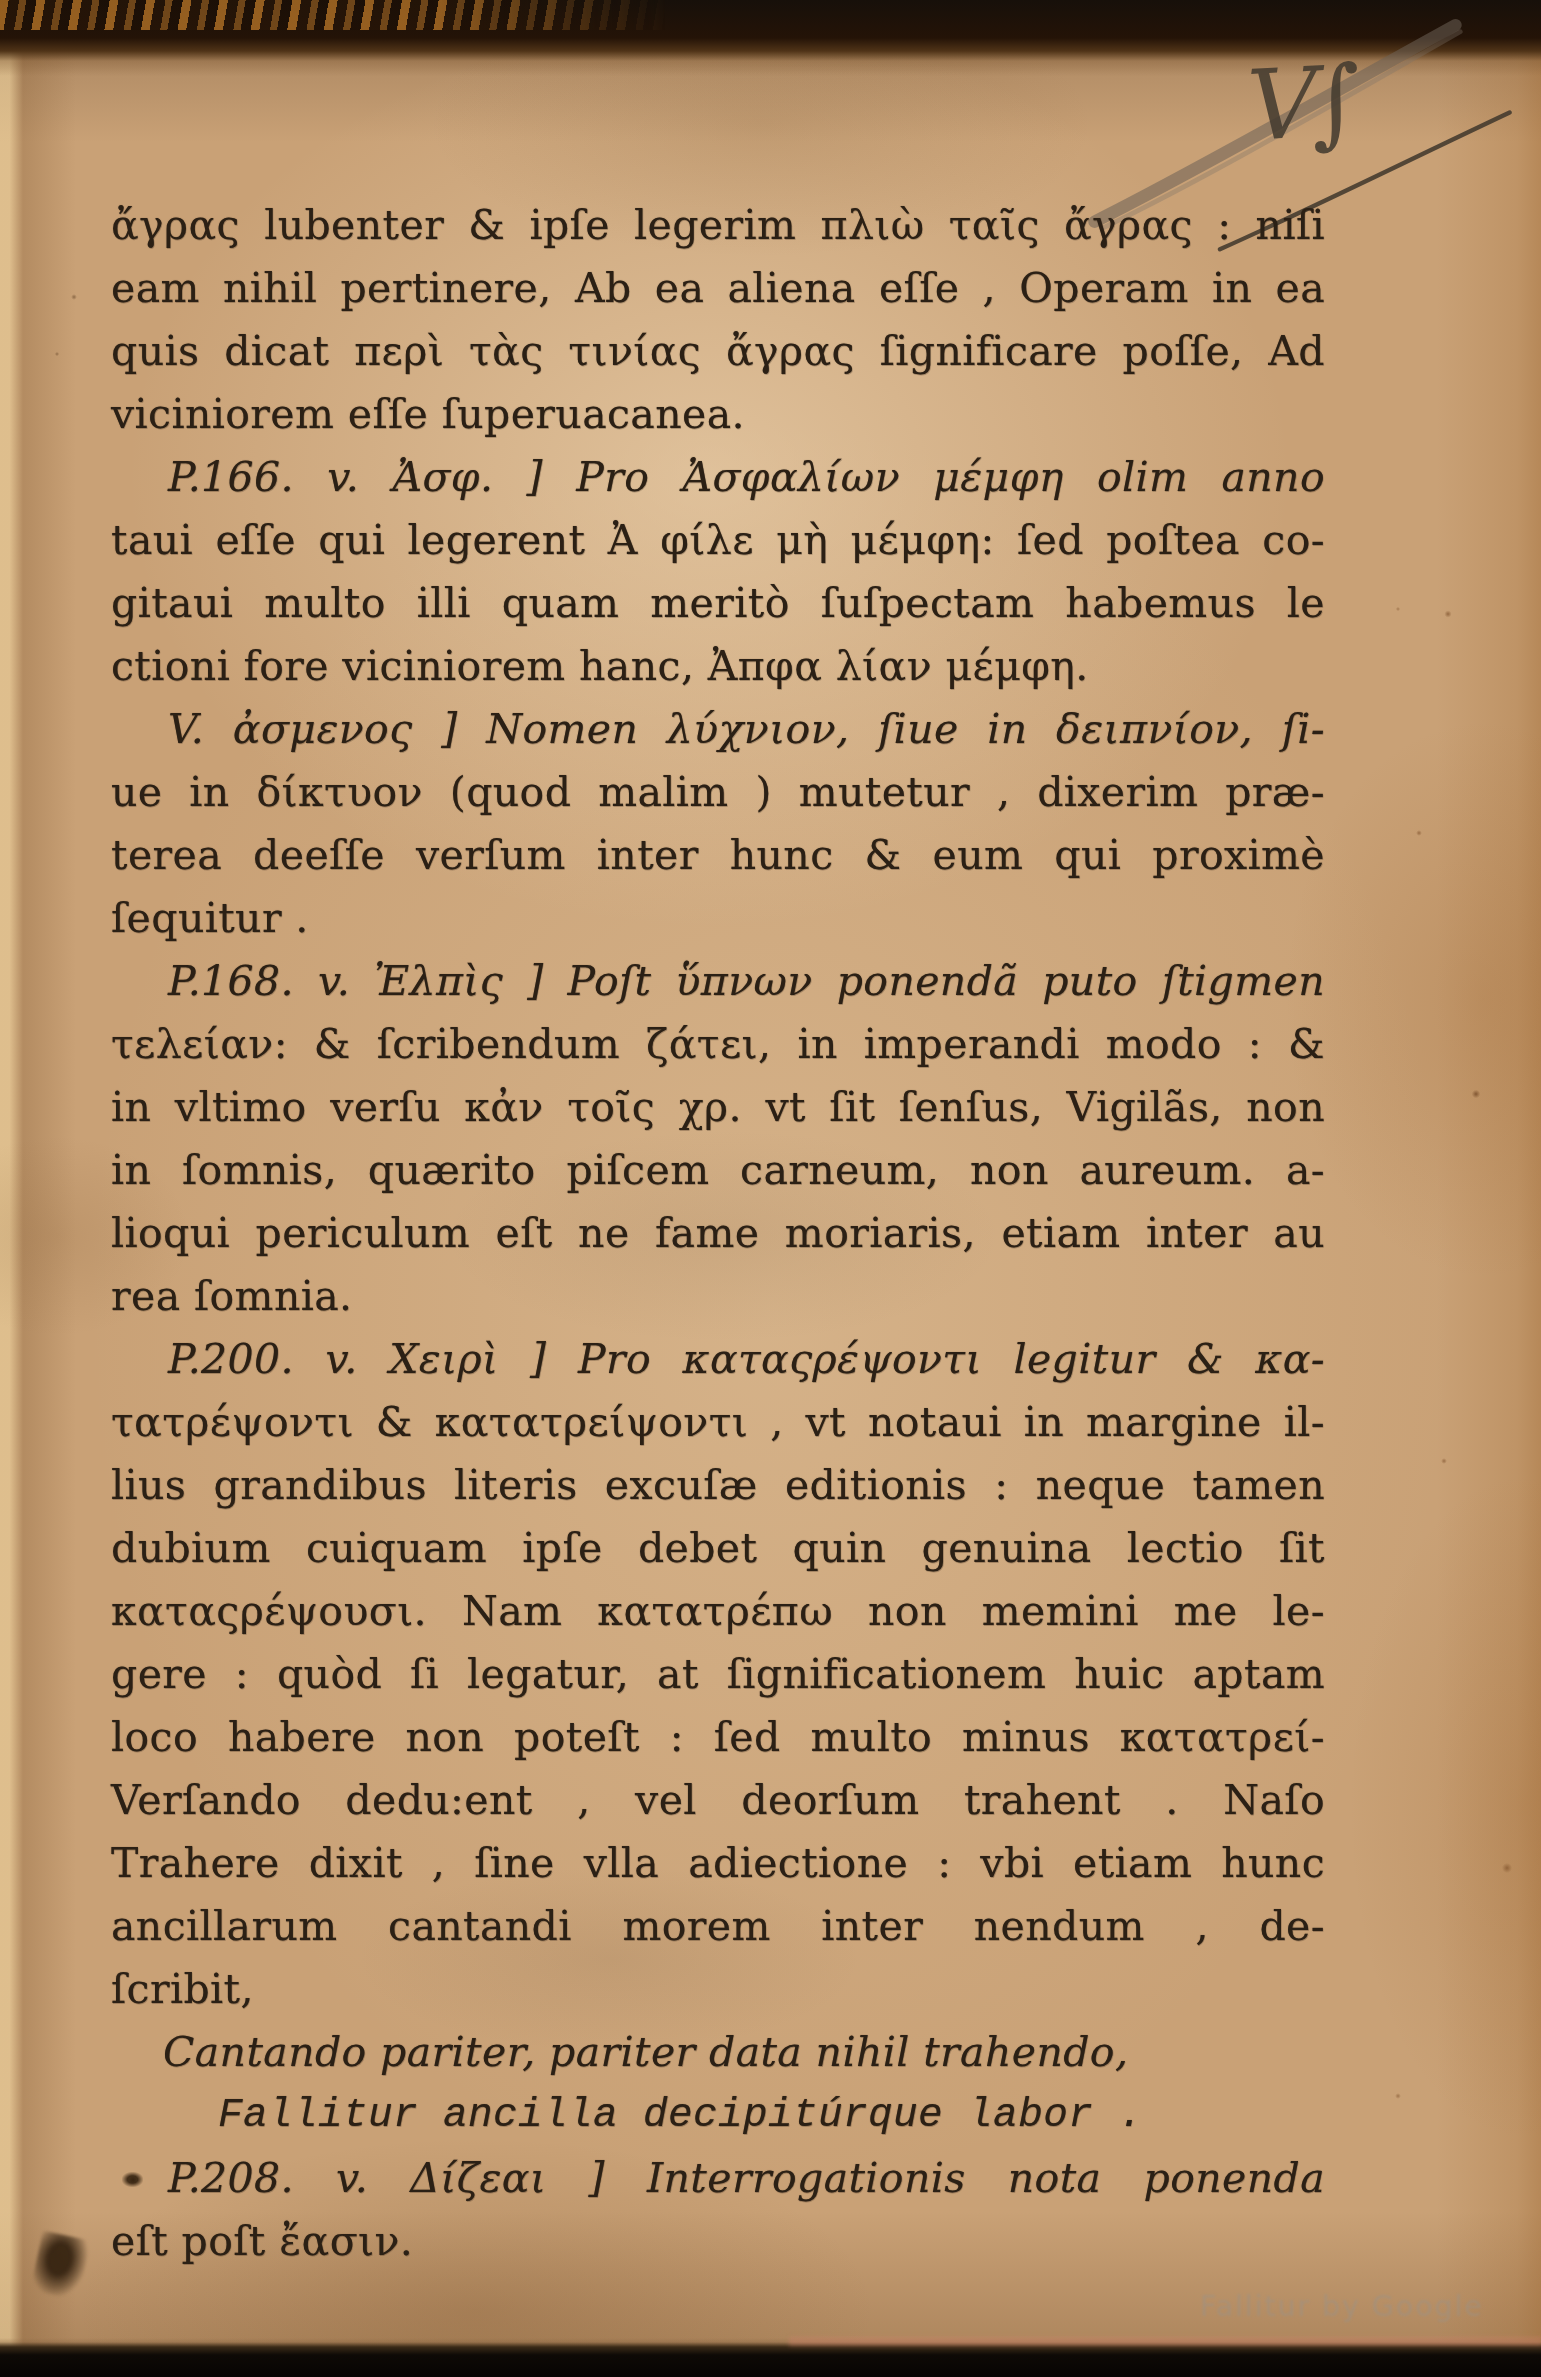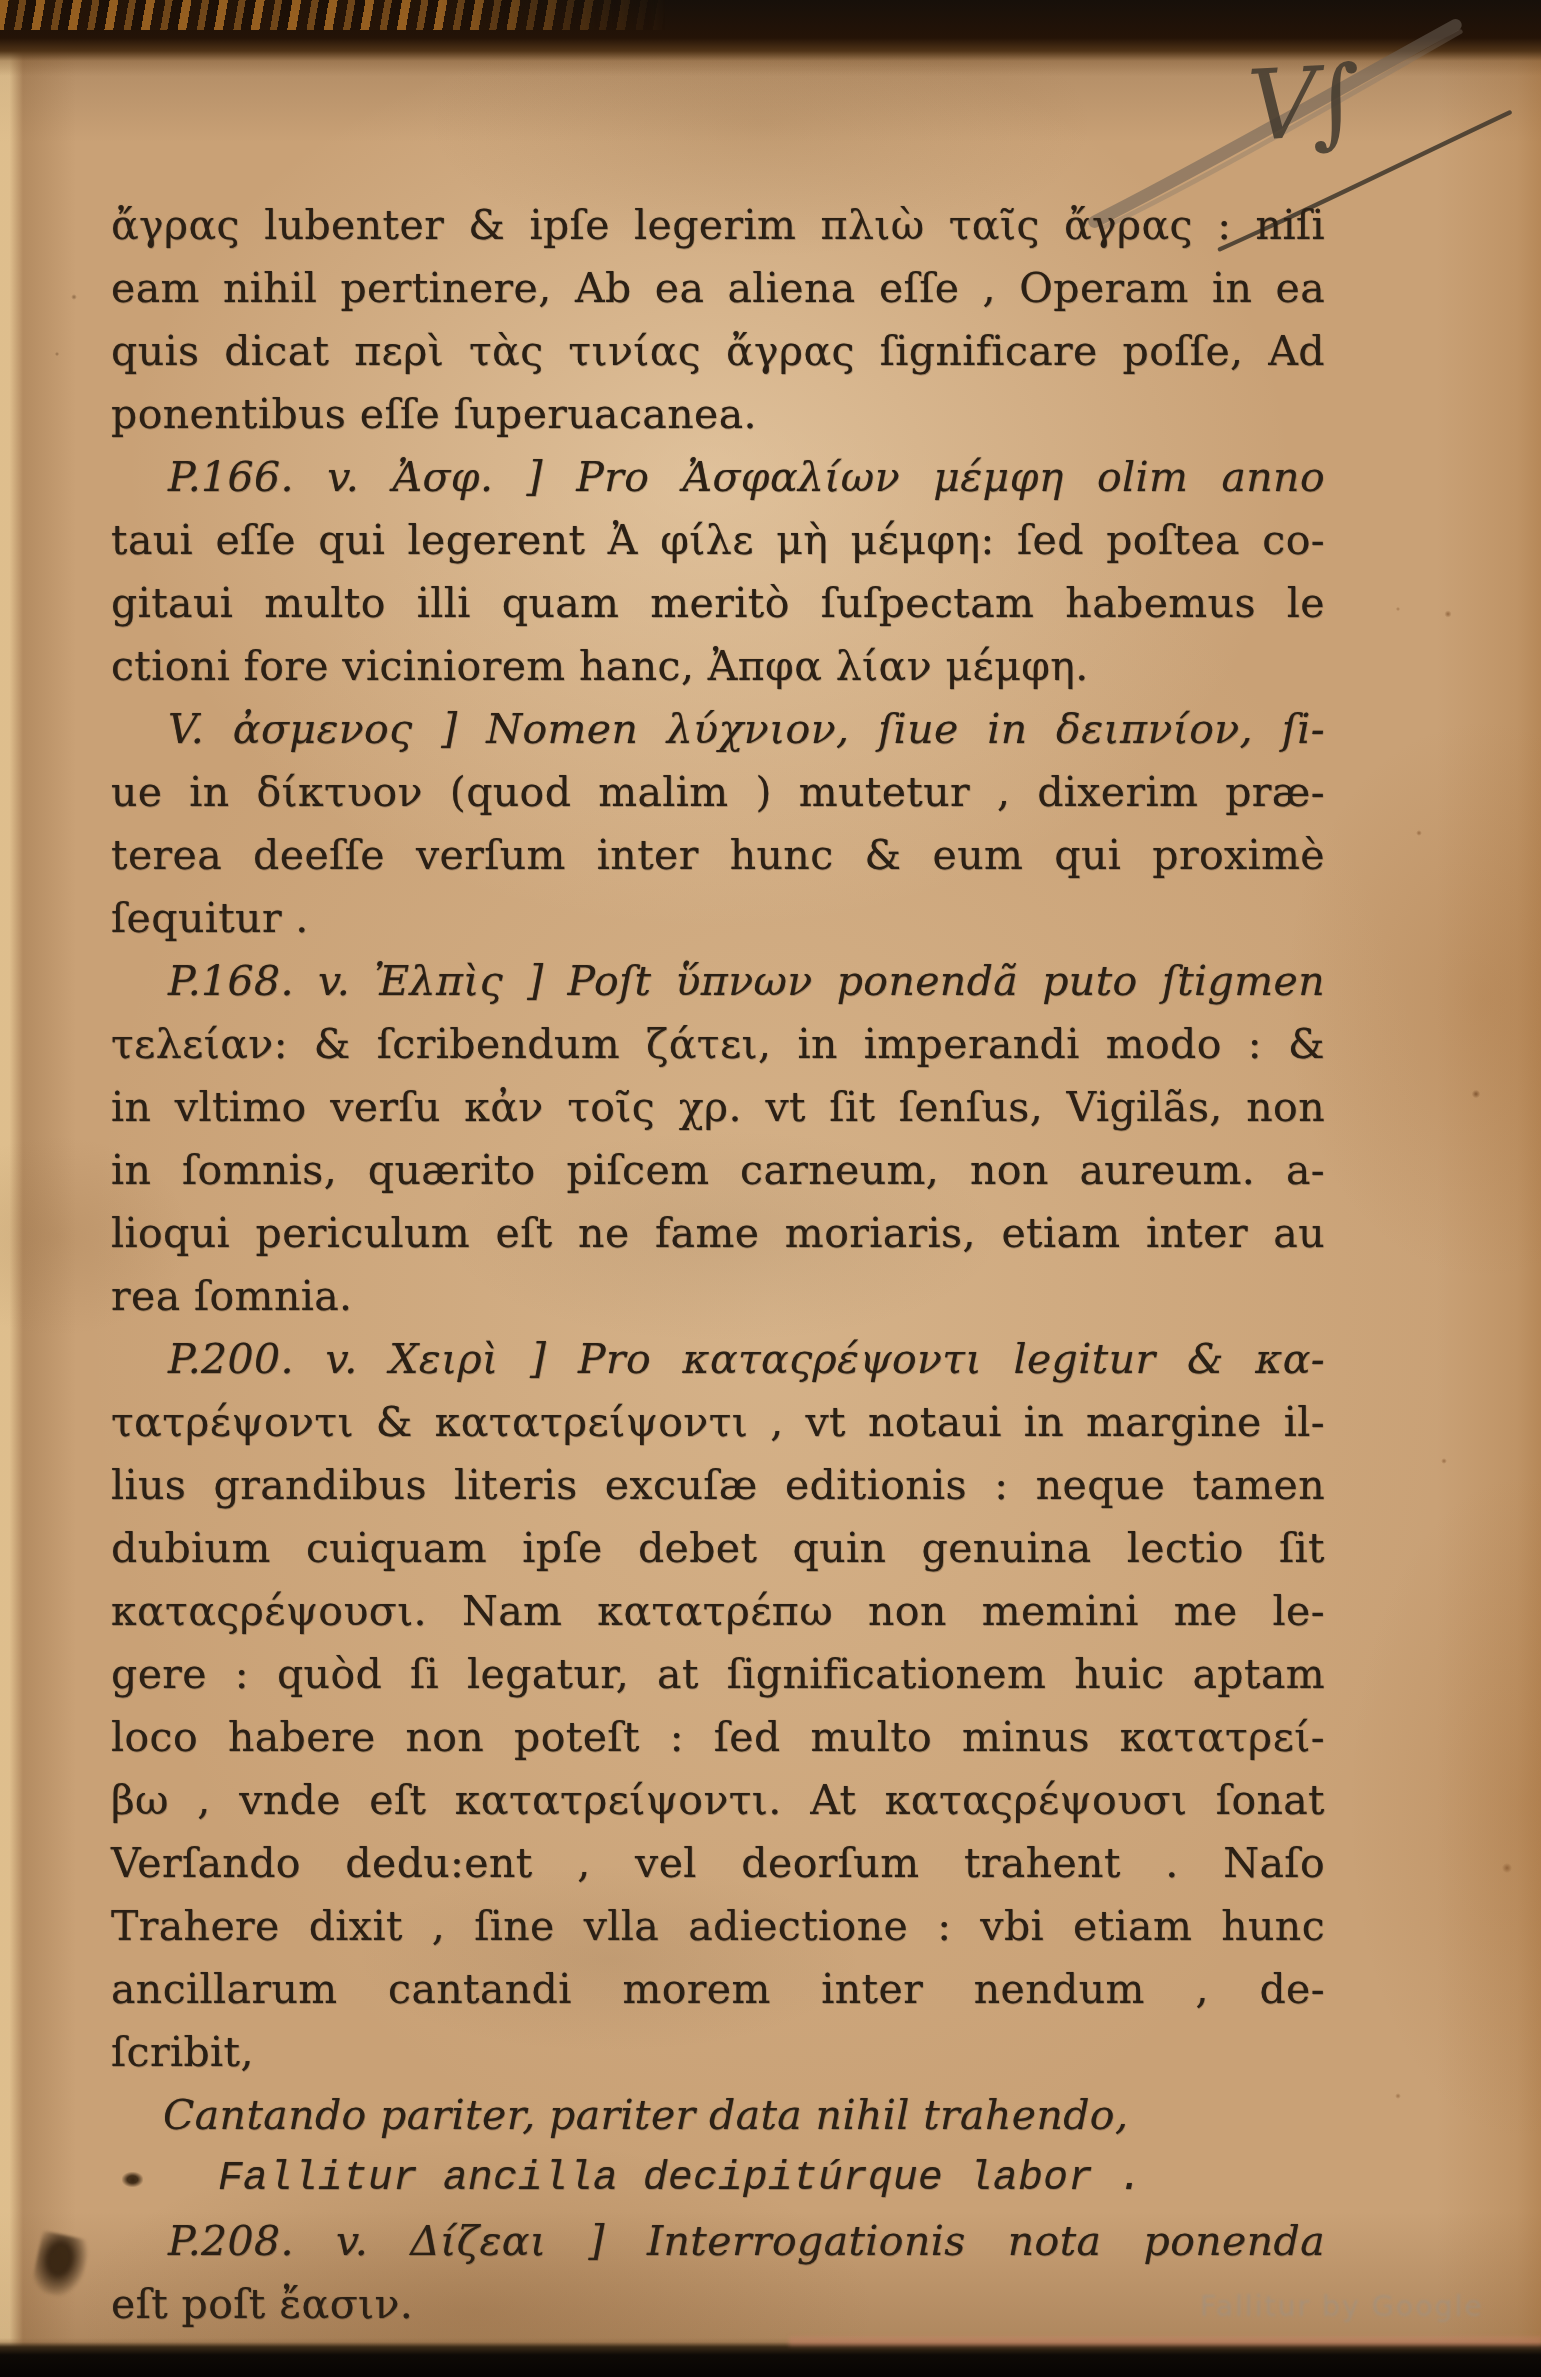--- a/index.html
+++ b/index.html
@@ -96,21 +96,21 @@
     <path d="M 120 225 C 230 170 360 95 500 18" fill="none" stroke="#6b6156" stroke-width="13" stroke-linecap="round" opacity="0.55"></path>
     <path d="M 130 231 C 240 178 370 102 505 25" fill="none" stroke="#7d7366" stroke-width="5" stroke-linecap="round" opacity="0.35"></path>
     <path d="M 252 254 C 340 215 455 158 557 110" fill="none" stroke="#3e362c" stroke-width="4.5" stroke-linecap="round" opacity="0.85"></path>
   </svg>
   <div class="hand-mark">V∫</div>
 
   <div class="text">
     <p class="line j">ἄγρας lubenter &amp; ipſe legerim πλιὼ ταῖς ἄγρας : niſi</p>
     <p class="line j">eam nihil pertinere, Ab ea aliena eſſe , Operam in ea</p>
     <p class="line j">quis dicat περὶ τὰς τινίας ἄγρας ſignificare poſſe, Ad</p>
-    <p class="line">ponentibus eſſe ſuperuacanea.</p>
+    <p class="line">viciniorem eſſe ſuperuacanea.</p>
     <p class="line j ind">P.166. v. Ἀσφ. ] Pro Ἀσφαλίων μέμφη olim anno</p>
     <p class="line j">taui eſſe qui legerent Ἀ φίλε μὴ μέμφη: ſed poſtea co-</p>
     <p class="line j">gitaui multo illi quam meritò ſuſpectam habemus le</p>
     <p class="line">ctioni fore viciniorem hanc, Ἀπφα λίαν μέμφη.</p>
     <p class="line j ind">V. ἀσμενος ]  Nomen λύχνιον, ſiue in δειπνίον, ſi-</p>
     <p class="line j">ue in δίκτυον (quod malim ) mutetur , dixerim præ-</p>
     <p class="line j">terea deeſſe verſum inter  hunc  &amp; eum  qui proximè</p>
     <p class="line">ſequitur .</p>
     <p class="line j ind">P.168. v. Ἐλπὶς ] Poſt ὕπνων ponendã puto ſtigmen</p>
     <p class="line j">τελείαν: &amp; ſcribendum ζάτει, in imperandi modo : &amp;</p>
@@ -118,21 +118,20 @@
     <p class="line j">in ſomnis, quærito piſcem carneum, non aureum. a-</p>
     <p class="line j">lioqui periculum eſt ne fame moriaris, etiam inter au</p>
     <p class="line">rea ſomnia.</p>
     <p class="line j ind">P.200. v. Χειρὶ ] Pro καταςρέψοντι legitur &amp; κα-</p>
     <p class="line j">τατρέψοντι &amp; κατατρείψοντι , vt notaui in margine il-</p>
     <p class="line j">lius grandibus literis excuſæ editionis : neque tamen</p>
     <p class="line j">dubium  cuiquam  ipſe debet  quin genuina  lectio  ſit</p>
     <p class="line j">καταςρέψουσι.  Nam κατατρέπω  non memini  me le-</p>
     <p class="line j">gere : quòd ſi legatur, at ſignificationem huic aptam</p>
     <p class="line j">loco habere non poteſt :  ſed multo  minus  κατατρεί-</p>
-    <p class="line j">βω , vnde eſt κατατρείψοντι.  At καταςρέψουσι  ſonat</p>
     <p class="line j">Verſando  dedu:ent ,  vel  deorſum  trahent .  Naſo</p>
     <p class="line j">Trahere dixit , ſine vlla adiectione : vbi etiam  hunc</p>
     <p class="line j">ancillarum  cantandi  morem  inter  nendum  ,  de-</p>
     <p class="line">ſcribit,</p>
     <p class="line verse v1">Cantando pariter, pariter data nihil trahendo,</p>
     <p class="line verse v2">Fallitur ancilla decipitúrque labor .</p>
     <p class="line j ind">P.208. v. Δίζεαι ]  Interrogationis nota ponenda</p>
     <p class="line">eſt poſt ἔασιν.</p>
   </div>
 

